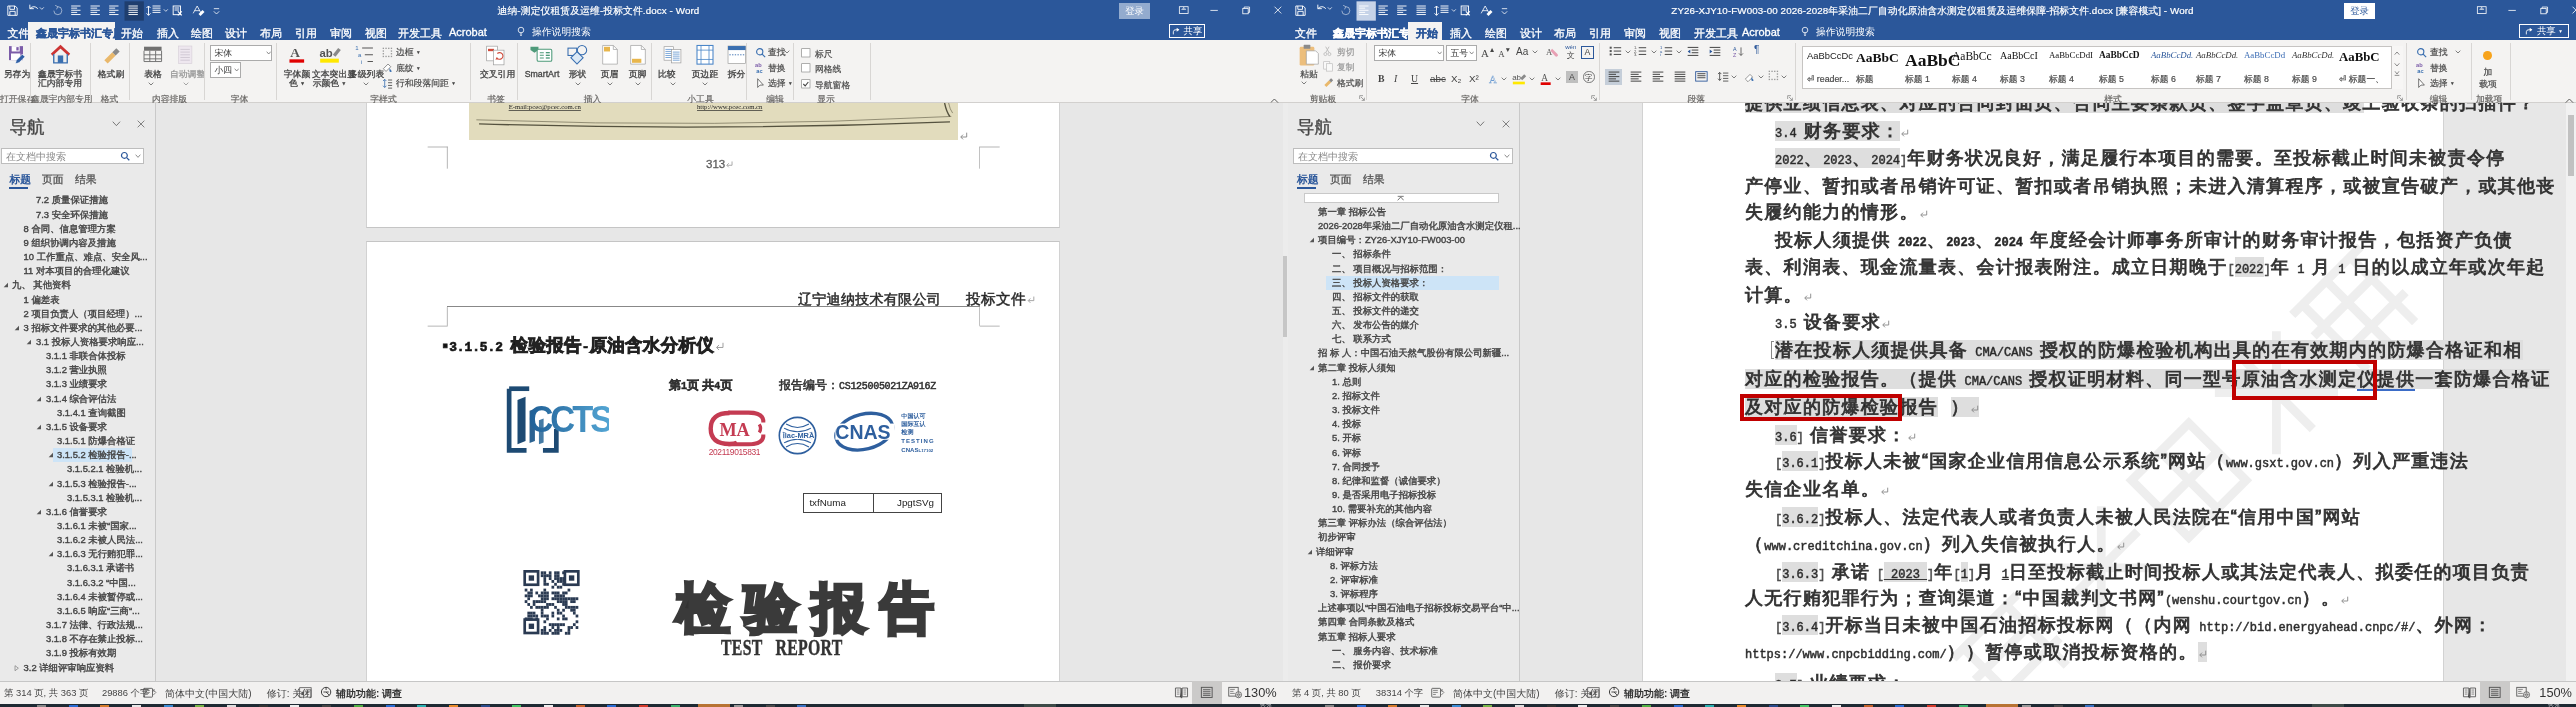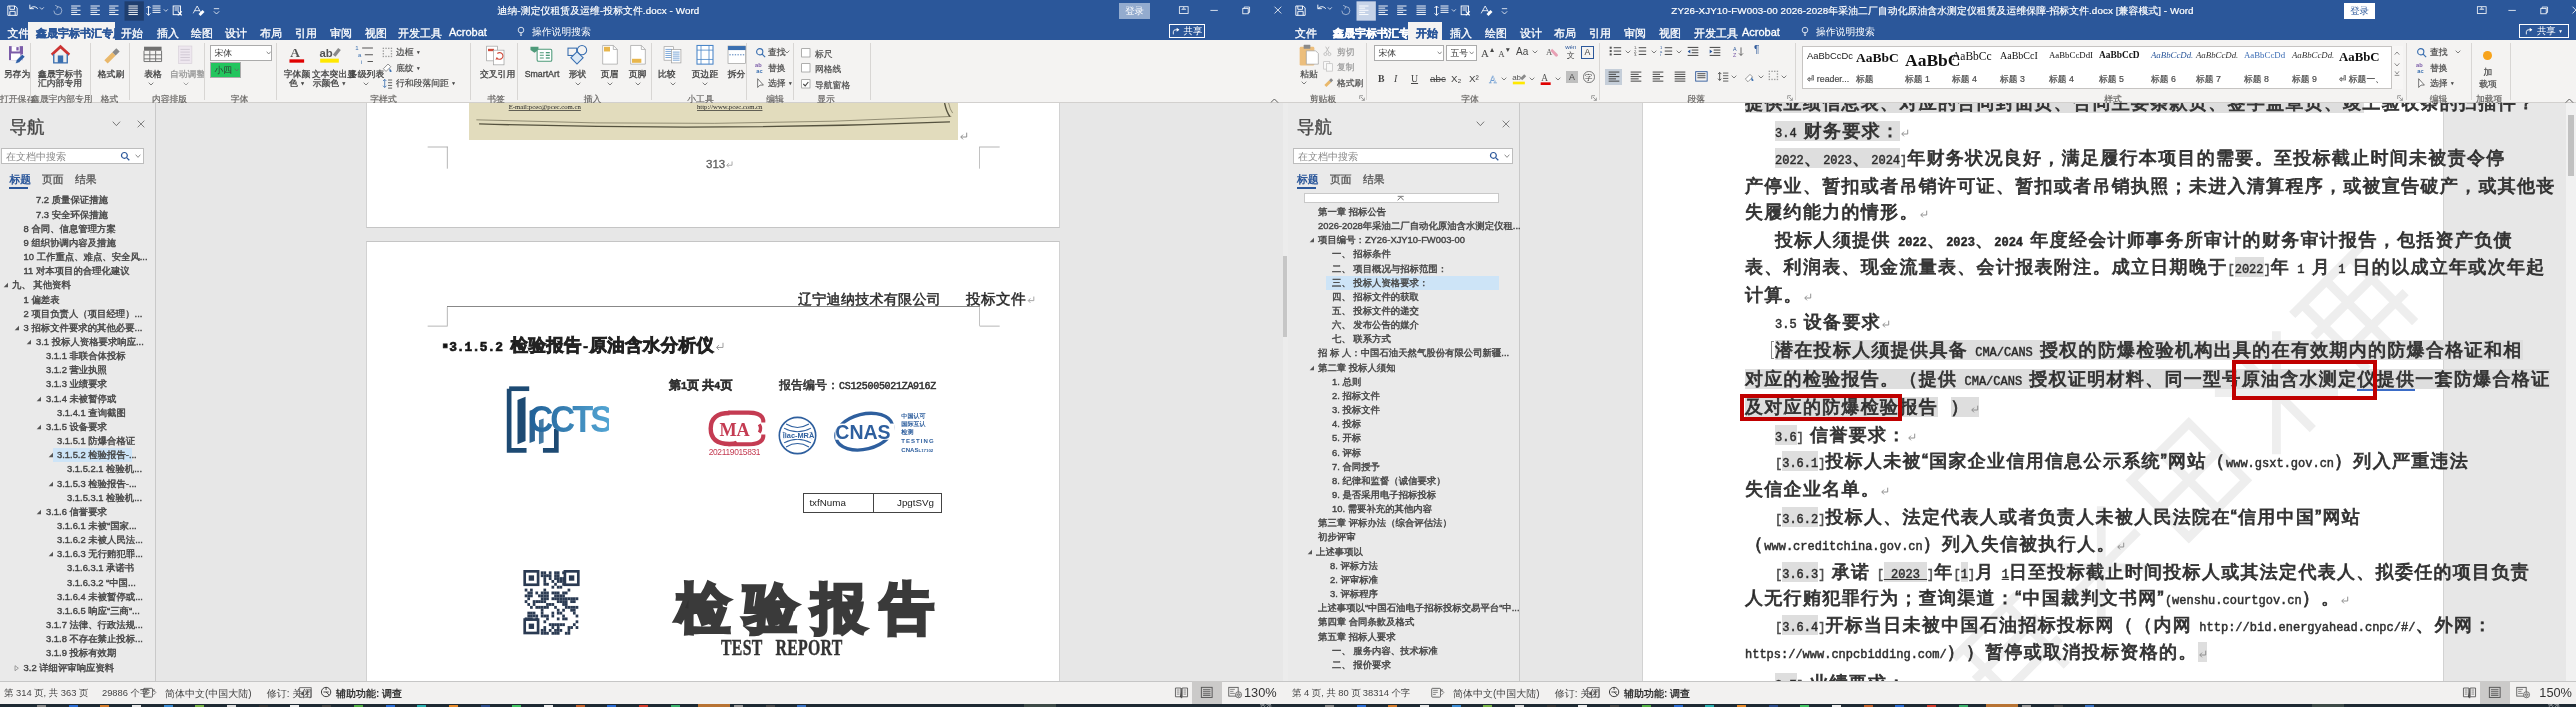--- a/index.html
+++ b/index.html
@@ -137,21 +137,21 @@
 <div class="abs" style="left:170px;top:69px;width:32px;text-align:center;font-size:8.8px;color:#9a9a9a;white-space:nowrap;-webkit-text-stroke:0.3px">自动调整</div>
 <svg class="abs" style="left:183px;top:82px" width="6" height="4" viewBox="0 0 9 6">
     <path d="M1 1 l3.5 3.5 L8 1" stroke="#8f8f8f" stroke-width="1.2" fill="none"></path>
   </svg>
 <div class="abs" style="left:137px;top:94px;width:65px;text-align:center;font-size:8.8px;color:#6a6866;white-space:nowrap;-webkit-text-stroke:0.2px #6a6866">内容排版</div>
 <div class="abs" style="left:204px;top:43px;width:0.7px;height:57px;background:#d8d6d4"></div>
 <div class="abs" style="left:210px;top:45px;width:62px;height:15.5px;background:#fff;border:0.7px solid #ababab;font-size:8.8px;color:#333;line-height:15px;padding-left:3.4px">宋体</div>
 <svg class="abs" style="left:266px;top:51px" width="5.4" height="4" viewBox="0 0 8 6">
     <path d="M1 1 l3 3.5 L7 1" stroke="#666" stroke-width="1.1" fill="none"></path>
   </svg>
-<div class="abs" style="left:210px;top:62px;width:31px;height:15.5px;background:#22c55e;border:0.7px solid #ababab;font-size:8.8px;color:#333;line-height:15px;padding-left:3.4px">小四</div>
+<div class="abs" style="left:210px;top:62px;width:31px;height:15.5px;background:#ffffff;border:0.7px solid #ababab;font-size:8.8px;color:#333;line-height:15px;padding-left:3.4px">小四</div>
 <svg class="abs" style="left:234px;top:68px" width="5.4" height="4" viewBox="0 0 8 6">
     <path d="M1 1 l3 3.5 L7 1" stroke="#666" stroke-width="1.1" fill="none"></path>
   </svg>
 <div class="abs" style="left:222px;top:94px;width:35px;text-align:center;font-size:8.8px;color:#6a6866;white-space:nowrap;-webkit-text-stroke:0.2px #6a6866">字体</div>
 <div class="abs" style="left:276px;top:43px;width:0.7px;height:57px;background:#d8d6d4"></div>
 <div class="abs" style="left:283px;top:44px;width:28px;text-align:center"><svg width="21.6" height="20" viewBox="0 0 32 30">
       <text x="6" y="20" font-size="20" font-weight="bold" fill="#555" font-family="Liberation Serif">A</text>
       <rect x="5" y="23" width="22" height="5" fill="#e00000"></rect>
     </svg></div>
 <div class="abs" style="left:283px;top:69px;width:28px;text-align:center;font-size:8.8px;color:#444;white-space:nowrap;-webkit-text-stroke:0.3px">字体颜</div>
@@ -371,21 +371,21 @@
 <svg class="abs" style="left:26px;top:339px" width="6" height="6" viewBox="0 0 9 9">
     <path d="M7.5 1 V8 H1 z" fill="#555"></path>
   </svg>
 <div class="nav-item" style="left:36px;top:335px">3.1 投标人资格要求响应...</div>
 <div class="nav-item" style="left:46px;top:349px">3.1.1 非联合体投标</div>
 <div class="nav-item" style="left:46px;top:363px">3.1.2 营业执照</div>
 <div class="nav-item" style="left:46px;top:377px">3.1.3 业绩要求</div>
 <svg class="abs" style="left:36px;top:396px" width="6" height="6" viewBox="0 0 9 9">
     <path d="M7.5 1 V8 H1 z" fill="#555"></path>
   </svg>
-<div class="nav-item" style="left:46px;top:392px">3.1.4 未被暂停或</div>
+<div class="nav-item" style="left:46px;top:392px">3.1.4 综合评估法</div>
 <div class="nav-item" style="left:57px;top:406px">3.1.4.1 查询截图</div>
 <svg class="abs" style="left:36px;top:424px" width="6" height="6" viewBox="0 0 9 9">
     <path d="M7.5 1 V8 H1 z" fill="#555"></path>
   </svg>
 <div class="nav-item" style="left:46px;top:420px">3.1.5 设备要求</div>
 <div class="nav-item" style="left:57px;top:434px">3.1.5.1 防爆合格证</div>
 <div class="abs" style="left:53px;top:448px;width:79px;height:14px;background:#cde4f7"></div>
 <svg class="abs" style="left:48px;top:452px" width="6" height="6" viewBox="0 0 9 9">
     <path d="M7.5 1 V8 H1 z" fill="#555"></path>
   </svg>
@@ -1080,21 +1080,21 @@
 <div class="nav-item" style="left:1332px;top:446px">6. 评标</div>
 <div class="nav-item" style="left:1332px;top:460px">7. 合同授予</div>
 <div class="nav-item" style="left:1332px;top:474px">8. 纪律和监督（诚信要求）</div>
 <div class="nav-item" style="left:1332px;top:488px">9. 是否采用电子招标投标</div>
 <div class="nav-item" style="left:1332px;top:502px">10. 需要补充的其他内容</div>
 <div class="nav-item" style="left:1318px;top:516px">第三章  评标办法（综合评估法）</div>
 <div class="nav-item" style="left:1318px;top:530px">初步评审</div>
 <svg class="abs" style="left:1307px;top:549px" width="6" height="6" viewBox="0 0 9 9">
     <path d="M7.5 1 V8 H1 z" fill="#555"></path>
   </svg>
-<div class="nav-item" style="left:1316px;top:545px">上述事项以</div>
+<div class="nav-item" style="left:1316px;top:545px">详细评审</div>
 <div class="nav-item" style="left:1330px;top:559px">8. 评标方法</div>
 <div class="nav-item" style="left:1330px;top:573px">2. 评审标准</div>
 <div class="nav-item" style="left:1330px;top:587px">3. 评标程序</div>
 <div class="nav-item" style="left:1318px;top:601px">上述事项以“中国石油电子招标投标交易平台“中...</div>
 <div class="nav-item" style="left:1318px;top:615px">第四章  合同条款及格式</div>
 <div class="nav-item" style="left:1318px;top:630px">第五章 招标人要求</div>
 <div class="nav-item" style="left:1332px;top:644px">一、 服务内容、技术标准</div>
 <div class="nav-item" style="left:1332px;top:658px">二、 报价要求</div>
 <div class="abs" style="left:1642px;top:103px;width:802px;height:578px;background:#fff;border-left:0.7px solid #d2d2d2;border-right:0.7px solid #d2d2d2;overflow:hidden">
 <svg class="abs" style="left:0;top:0" width="802" height="578" viewBox="0 0 1190 858">
@@ -1195,21 +1195,21 @@
     <path d="M4.5 5.5 h11 M4.5 8.5 h11 M4.5 11.5 h11 M4.5 14 h11" stroke="#555" stroke-width="1.3"></path>
   </svg>
 <svg class="abs" style="left:1228px;top:686px" width="15" height="12.8" viewBox="0 0 22 19">
     <rect x="1" y="2" width="14" height="13" fill="none" stroke="#555" stroke-width="1.3"></rect>
     <path d="M3 5 h7 M3 8 h5 M3 11 h7" stroke="#555"></path>
     <circle cx="15.5" cy="13" r="4.5" fill="#f2f1f0" stroke="#555" stroke-width="1.2"></circle>
     <path d="M12 13 h7 M15.5 9.5 q3 3.5 0 7 M15.5 9.5 q-3 3.5 0 7" stroke="#555" stroke-width="0.9" fill="none"></path>
   </svg>
 <div class="abs" style="left:1244px;top:685px;width:40px;text-align:left;font-size:12.8px;color:#333;white-space:nowrap">130%</div>
 <div class="abs" style="left:1288px;top:681px;width:1288px;height:23px;background:#f2f1f0;border-top:0.7px solid #c6c6c6"></div>
-<div class="abs" style="left:1292px;top:687px;font-size:9.4px;color:#444;white-space:nowrap"><span>第 4 页, 共 80 页</span><span style="margin-left:2px">38314 个字</span></div>
+<div class="abs" style="left:1292px;top:687px;font-size:9.4px;color:#444;white-space:nowrap"><span>第 4 页, 共 80 页</span><span style="margin-left:15px">38314 个字</span></div>
 <svg class="abs" style="left:1431px;top:687px" width="15" height="11.5" viewBox="0 0 22 17">
     <rect x="1" y="2" width="13" height="13" rx="1" fill="none" stroke="#555" stroke-width="1.3"></rect>
     <path d="M3 5 h7 M3 8 h7 M3 11 h4" stroke="#555"></path>
     <path d="M15 4 l4 4 -4 4" stroke="#555" fill="none"></path>
     <text x="14" y="8" font-size="7" fill="#555">x</text>
   </svg>
 <div class="abs" style="left:1453px;top:687px;font-size:10px;color:#444;white-space:nowrap">简体中文(中国大陆)<span style="margin-left:15px">修订: 关闭</span></div>
 <svg class="abs" style="left:1587px;top:687px" width="13.5" height="11.5" viewBox="0 0 20 17">
     <rect x="1" y="1" width="17" height="14" fill="none" stroke="#555" stroke-width="1.2"></rect>
     <rect x="3.5" y="7" width="4" height="5" fill="#555"></rect>

